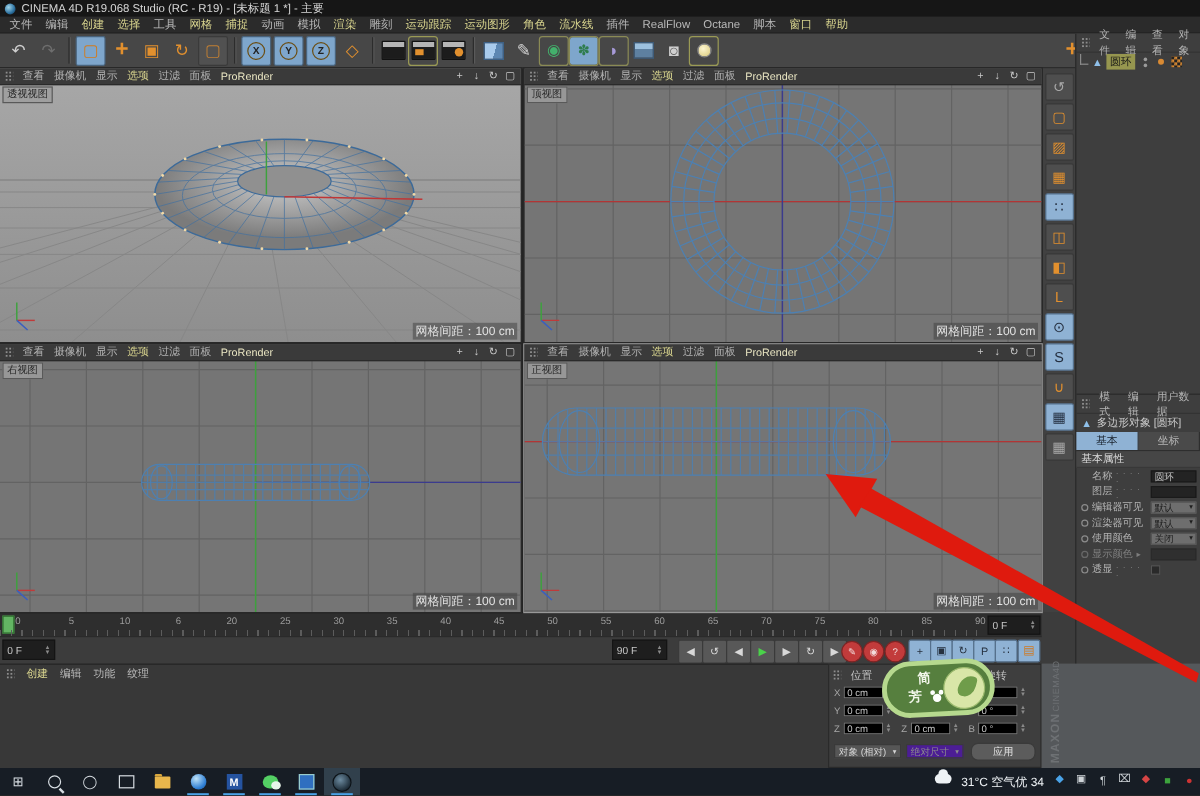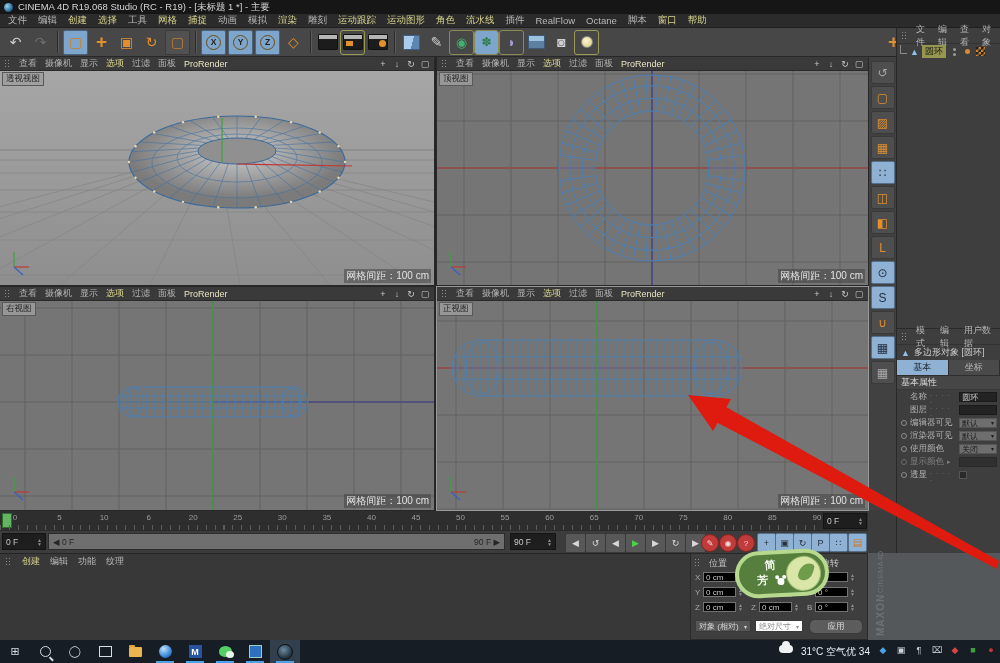--- a/index.html
+++ b/index.html
@@ -101,21 +101,21 @@
   .kbtn.orangeglyph{color:#cf7a22;font-size:10px;}
   
   #matmgr{left:0;top:553px;width:690px;height:87px;background:#383838;border-top:1px solid #252525;box-sizing:border-box;}
   #matmenus{display:flex;align-items:center;gap:10px;height:14px;padding:0 5px;font-size:9px;color:#b5b5b5;}
   #coordpanel{left:690px;top:553px;width:178px;height:87px;background:#3e3e3e;border:1px solid #2a2a2a;box-sizing:border-box;font-size:8.5px;}
   .chead{position:absolute;top:3px;font-size:9px;color:#c6c6c6;}
   .cfield{position:absolute;height:12px;display:flex;align-items:center;gap:2px;}
   .cfield .axl{color:#a8a8a8;font-size:8px;width:6px;}
   .cfield .cin{background:#000000;border:1px solid #737373;color:#c8c8c8;padding:0 2px;width:33px;height:10px;line-height:9px;box-sizing:border-box;font-size:8px;}
   .cdrop{position:absolute;height:12px;background:#565656;border:1px solid #3a3a3a;color:#d6d6d6;font-size:8px;display:flex;align-items:center;justify-content:space-between;padding:0 3px;box-sizing:border-box;}
-  .cdrop.dim{color:#8c8c8c;background:#ffffff;}
+  .cdrop.dim{color:#8c8c8c;background:#4c1d95;}
   #applybtn{position:absolute;height:13px;background:#5c5c5c;border:1px solid #3a3a3a;border-radius:6px;color:#e0e0e0;font-size:8.5px;display:flex;align-items:center;justify-content:center;}
   #botright{left:868px;top:553px;width:132px;height:87px;background:#55585b;}
   #maxon{position:absolute;left:870px;top:558px;width:20px;height:78px;writing-mode:vertical-rl;transform:rotate(180deg);color:#6e7174;display:flex;align-items:center;gap:1px;}
   #maxon .mx{font-weight:bold;font-size:10px;letter-spacing:1px;}
   #maxon .cn{font-size:7.5px;letter-spacing:.5px;}
   
   #sticker{left:735px;top:550px;width:94px;height:47px;border:4px solid #b6d98e;border-radius:24px;background:#567f3e;transform:rotate(-3deg);box-sizing:border-box;z-index:40;overflow:hidden;}
   #sticker .c1{position:absolute;left:26px;top:3px;color:#f2f6ea;font-size:11px;font-weight:bold;}
   #sticker .c2{position:absolute;left:18px;top:18px;color:#f2f6ea;font-size:11px;font-weight:bold;}
   #sticker .ears{position:absolute;left:38px;top:24px;width:7px;height:7px;border-radius:50%;background:#fff;}
@@ -358,24 +358,20 @@
       <span class="tick" style="left: 683.25px;">75</span>
       <span class="tick" style="left: 727.8px;">80</span>
       <span class="tick" style="left: 772.35px;">85</span>
       <span class="tick" style="left: 816.9px;">90</span>
     </div>
   <div class="abs" id="animbar">
     <div class="framefld" style="left:2px;top:2px;width:44px;height:17px;">
       <span>0 F</span>
         <span class="stp">▲<br>▼</span>
     </div>
-    <div id="scrubber">
-      <span>◀ <span>0 F</span></span>
-      <span><span>90 F</span> ▶</span>
-    </div>
     <div class="framefld" style="left:510px;top:2px;width:46px;height:17px;">
       <span>90 F</span>
         <span class="stp">▲<br>▼</span>
     </div>
     <div id="transport">
         <div class="pbtn" style="left: 565px; top: 2px;">◀</div>
         <div class="pbtn" style="left: 585px; top: 2px;">↺</div>
         <div class="pbtn" style="left: 605px; top: 2px;">◀</div>
         <div class="pbtn play" style="left: 625px; top: 2px;">▶</div>
         <div class="pbtn" style="left: 645px; top: 2px;">▶</div>

